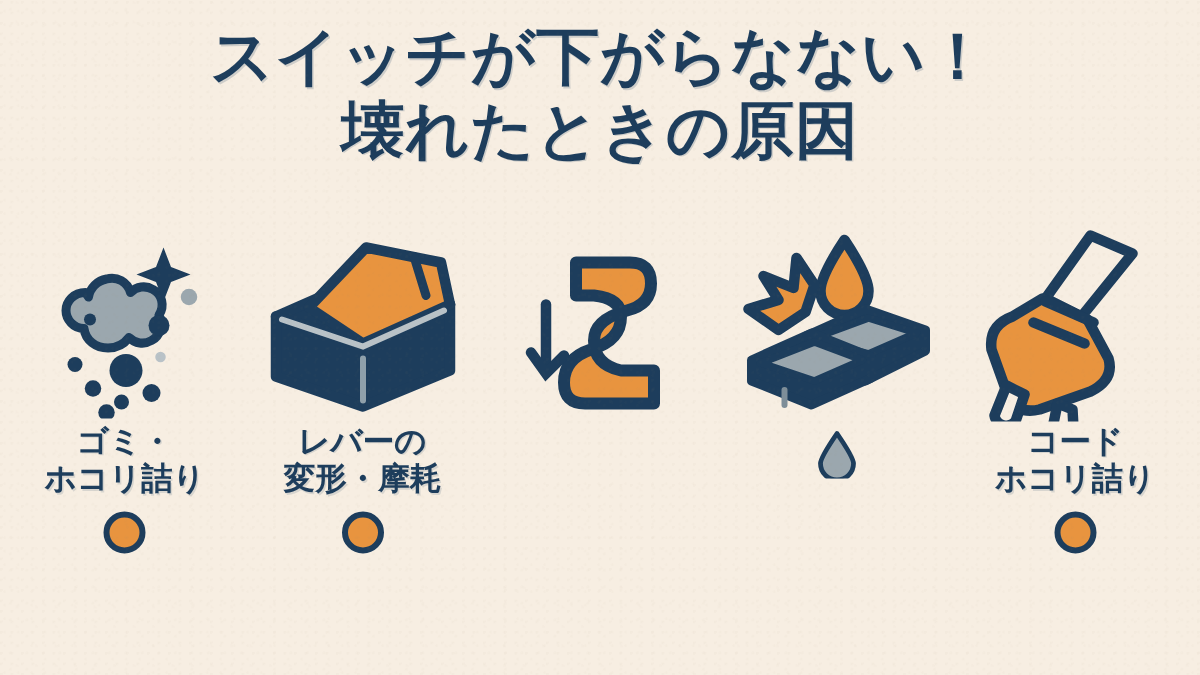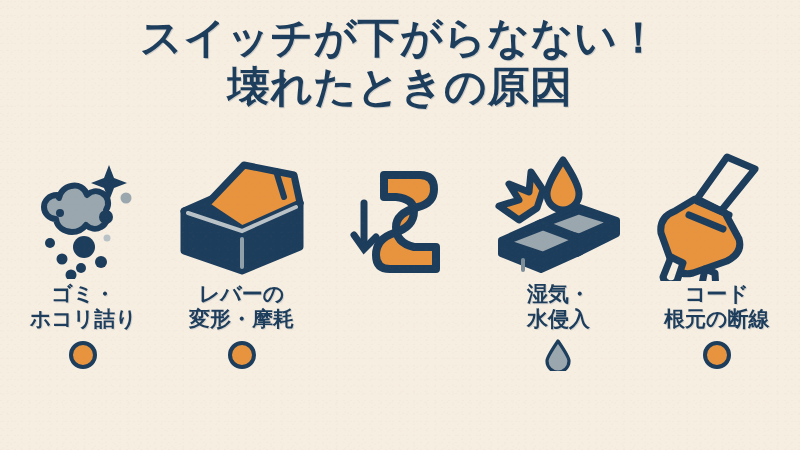--- a/index.html
+++ b/index.html
@@ -148,22 +148,20 @@
           <path d="M6 56 L26 50 L16 34 L36 42 L38 22 L50 40 L44 58 L26 70 Z" fill="#E8943F" stroke="#1D3D5C" stroke-width="7" stroke-linejoin="round"></path>
           <g stroke="#1D3D5C" stroke-width="6" stroke-linejoin="round">
             <path d="M44 74 L84 56 L124 70 L124 84 L84 104 L44 90 Z" fill="#1D3D5C"></path>
             <path d="M48 76 L86 62 L118 72 L86 86 Z" fill="#9BA7AE" stroke-width="5"></path>
             <path d="M8 90 L48 72 L88 88 L88 102 L48 120 L8 104 Z" fill="#1D3D5C"></path>
             <path d="M14 92 L50 78 L82 90 L50 104 Z" fill="#9BA7AE" stroke-width="5"></path>
           </g>
           <path d="M30 110 L30 120" stroke="#7E8E99" stroke-width="4" stroke-linecap="round"></path>
         </svg>
       </div>
-      <div class="label">湿気・
-水侵入</div>
       <div class="marker">
         <svg class="drop-marker" viewBox="0 0 26 32">
           <path d="M13 2 Q24 18 24 22 a11 11 0 0 1 -22 0 Q2 18 13 2 Z" fill="#9BA7AE" stroke="#1D3D5C" stroke-width="3.2" stroke-linejoin="round"></path>
         </svg>
       </div>
     </div>
 
     <div class="card">
       <div class="icon-box">
         <svg width="128" height="132" viewBox="0 0 128 132">
@@ -174,21 +172,21 @@
             <path d="M36 66 L70 80" stroke-width="7"></path>
             <path d="M16 112 L10 126" fill="none" stroke-width="0"></path>
           </g>
           <g fill="#F7EEE2" stroke="#1D3D5C" stroke-width="7" stroke-linejoin="round" stroke-linecap="round">
             <path d="M18 108 L10 128 a8 8 0 0 0 14 4 L30 114 Z"></path>
             <path d="M52 120 L48 140 a8 8 0 0 0 15 2 L62 124 Z"></path>
           </g>
         </svg>
       </div>
       <div class="label">コード
-根元の断線</div>
+ホコリ詰り</div>
       <div class="marker">
         <span class="dot"></span>
       </div>
     </div>
 
   </div>
 </div>
 
 <div id="grain"></div>
 

